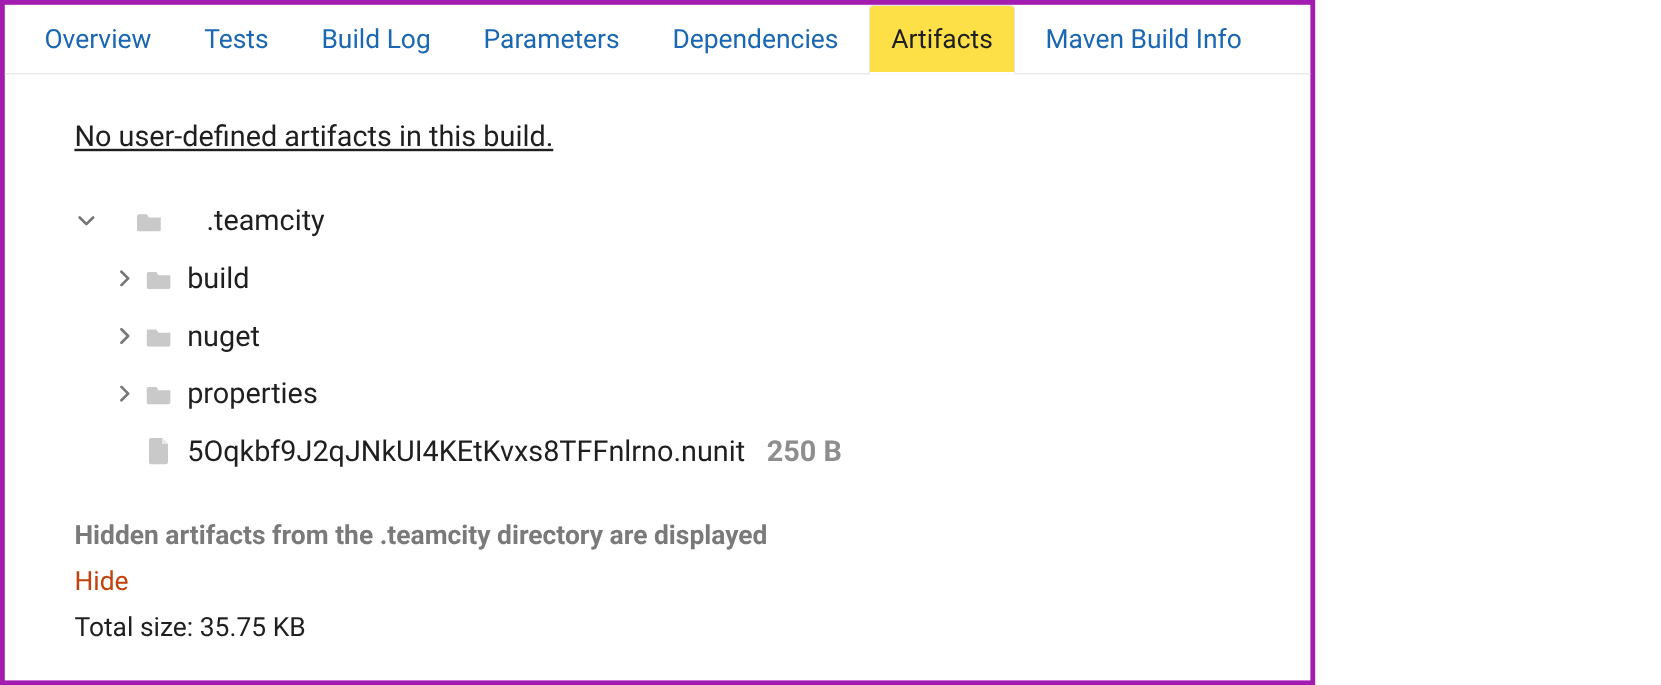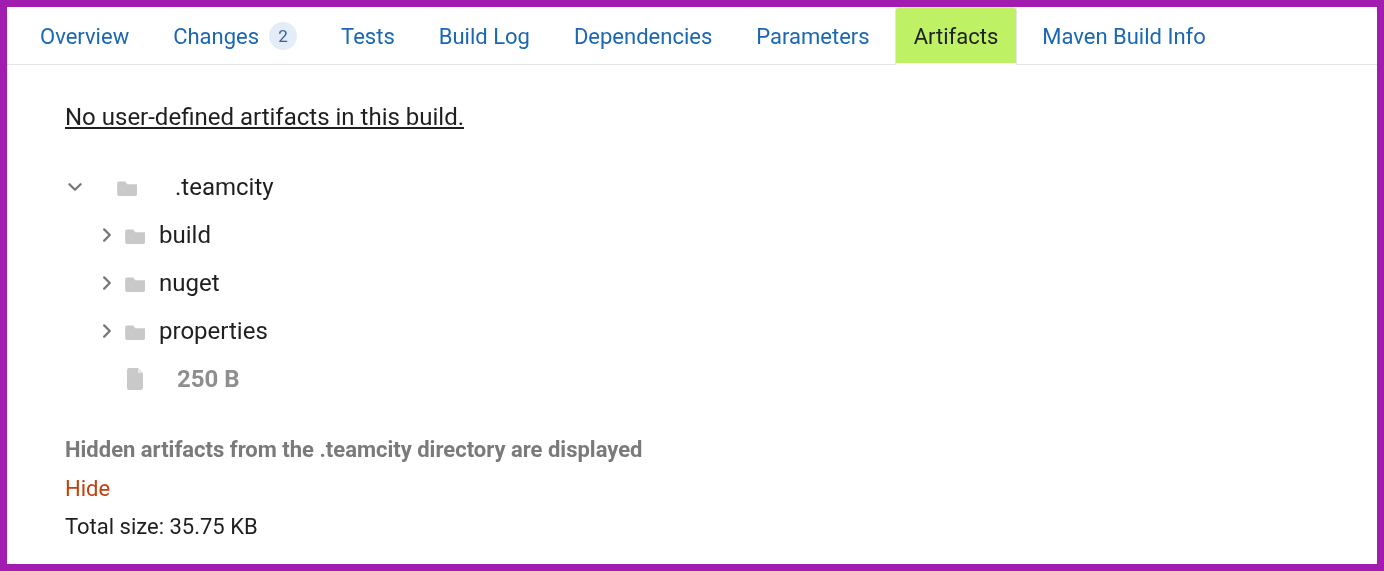--- a/index.html
+++ b/index.html
@@ -4,23 +4,23 @@
 <style>
   * { box-sizing: border-box; }
   html, body {
     margin: 0;
     padding: 0;
     font-family: -apple-system, BlinkMacSystemFont, "Segoe UI", Roboto, Helvetica, Arial, sans-serif;
     background: #fff;
     color: #1f1f1f;
   }
   .panel {
-    width: 1384px;
+    width: 1096px;
     height: 571px;
-    border: 7px solid #a21caf;
+    border: 4px solid #a21caf;
     position: relative;
   }
 
   
   .tabs {
     display: flex;
     align-items: stretch;
     padding: 0 14px;
     border-bottom: 1px solid #e5e5e5;
     height: 58px;
@@ -34,21 +34,21 @@
     cursor: pointer;
     border: 1px solid transparent;
     border-bottom: none;
     border-radius: 4px 4px 0 0;
     margin-right: 6px;
     white-space: nowrap;
   }
   .tab.active {
     color: #1f1f1f;
     border-color: #e5e5e5;
-    background: #bef264;
+    background: #fde047;
     position: relative;
   }
   .tab.active::after{
     content:"";
     position:absolute;
     left:0; right:0; bottom:-1px;
     height:2px;
     background:#fff;
   }
   .tab .badge {
@@ -122,34 +122,30 @@
 </head>
 <body>
 
 <div class="panel">
 
   <div class="tabs">
     <div class="tab">
       <span>Overview</span>
     </div>
     <div class="tab">
-      <span>Changes</span>
-      <span class="badge">2</span>
-    </div>
-    <div class="tab">
       <span>Tests</span>
     </div>
     <div class="tab">
       <span>Build Log</span>
     </div>
     <div class="tab">
+      <span>Parameters</span>
+    </div>
+    <div class="tab">
       <span>Dependencies</span>
-    </div>
-    <div class="tab">
-      <span>Parameters</span>
     </div>
     <div class="tab active">
       <span>Artifacts</span>
     </div>
     <div class="tab">
       <span>Maven Build Info</span>
     </div>
   </div>
 
   <div class="content">
@@ -216,20 +212,21 @@
 
 
       <div class="tree-row indent-2">
         <span class="spacer"></span>
         <span class="file-icon">
           <svg viewBox="0 0 18 22">
               <path d="M2 0h9l5 5v15a2 2 0 0 1-2 2H2a2 2 0 0 1-2-2V2a2 2 0 0 1 2-2z" fill="#c9c9c9"></path>
               <path d="M11 0v5h5" fill="#e8e8e8"></path>
             </svg>
         </span>
+        <span class="name">5Oqkbf9J2qJNkUI4KEtKvxs8TFFnlrno.nunit</span>
         <span class="size">250 B</span>
       </div>
 
     </div>
 
     <div class="footer">
       <div class="muted">Hidden artifacts from the .teamcity directory are displayed</div>
       <div class="link">Hide</div>
       <div class="total">Total size: 35.75 KB</div>
     </div>

